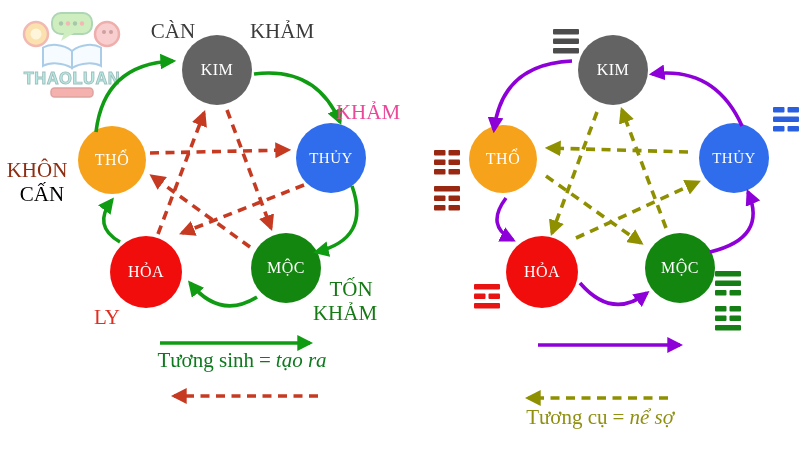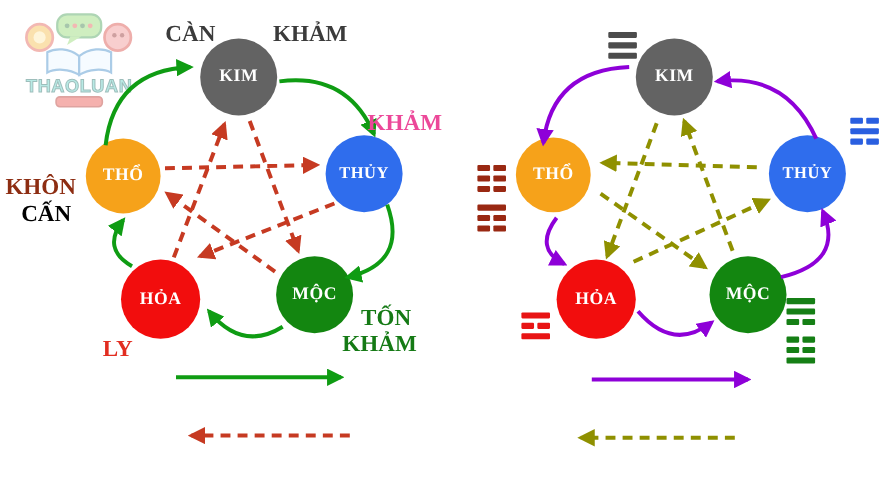--- a/index.html
+++ b/index.html
@@ -1,21 +1,21 @@
 <!DOCTYPE html>
 <html><head>
 <meta charset="utf-8">
 <style>
   html,body{margin:0;padding:0;}
   body{width:800px;height:450px;background:#ffffff;}
   #stage{position:relative;width:800px;height:450px;background:#ffffff;overflow:hidden;
          font-family:"Liberation Serif","DejaVu Serif",serif;}
   #diagram-svg{position:absolute;left:0;top:0;z-index:1;}
   .watermark{position:absolute;left:12px;top:4px;width:120px;height:100px;opacity:.42;z-index:0;}
-  .lbl{position:absolute;transform:translate(-50%,-50%);font-weight:bold;white-space:nowrap;z-index:2;line-height:1;}
+  .lbl{position:absolute;transform:translate(-50%,-50%);font-weight:normal;white-space:nowrap;z-index:2;line-height:1;}
   .circle-lbl{color:#ffffff;font-size:16px;letter-spacing:.5px;}
   .circle-lbl.small{font-size:15px;}
   .outer{font-size:21px;}
   .legend{font-size:21px;}
   .legend .eq{margin:0 5px;}
   .legend .it{font-style:italic;}
 </style>
 </head>
 <body>
 
@@ -172,15 +172,21 @@
 
   <div class="lbl outer" style="left:173px;top:31px;color:#3b3b3b">CÀN</div>
   <div class="lbl outer" style="left:282px;top:31px;color:#3b3b3b">KHẢM</div>
   <div class="lbl outer" style="left:368px;top:112px;color:#ec4899">KHẢM</div>
   <div class="lbl outer" style="left:37px;top:170px;color:#8d2d12">KHÔN</div>
   <div class="lbl outer" style="left:42px;top:194px;color:#000000">CẤN</div>
   <div class="lbl outer" style="left:107px;top:317px;color:#e22d20">LY</div>
   <div class="lbl outer" style="left:351px;top:289px;color:#157a15">TỐN</div>
   <div class="lbl outer" style="left:345px;top:313px;color:#157a15">KHẢM</div>
 
+  <div class="lbl legend" style="left:242px;top:360px;color:#0e7a1e">
+    <span>Tương sinh</span><span class="eq">=</span><span class="it">tạo ra</span>
+  </div>
 
+  <div class="lbl legend" style="left:600px;top:417px;color:#8f8f10">
+    <span>Tương cụ</span><span class="eq">=</span><span class="it">nể sợ</span>
+  </div>
 
 </div>
 
 </body></html>

